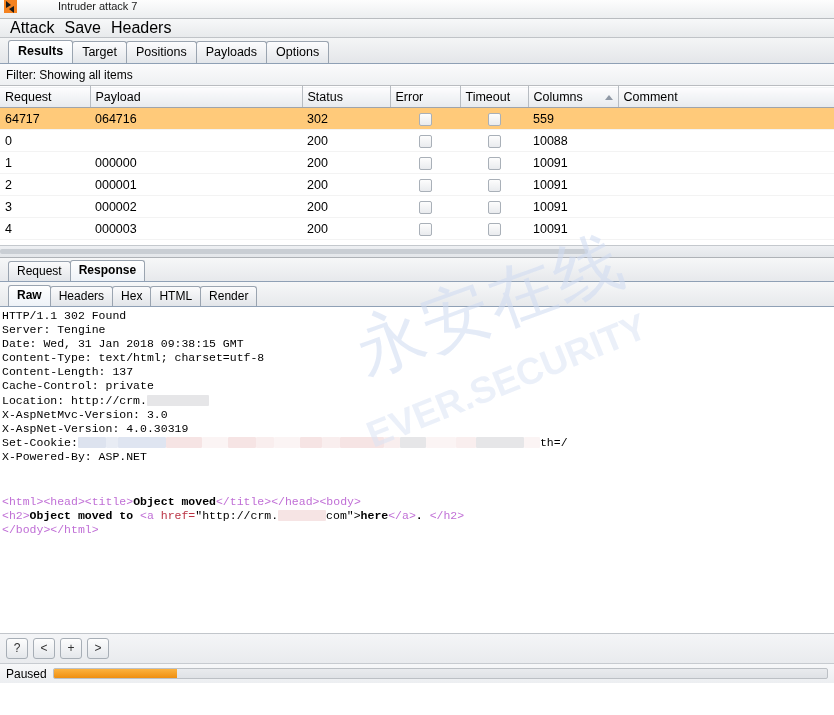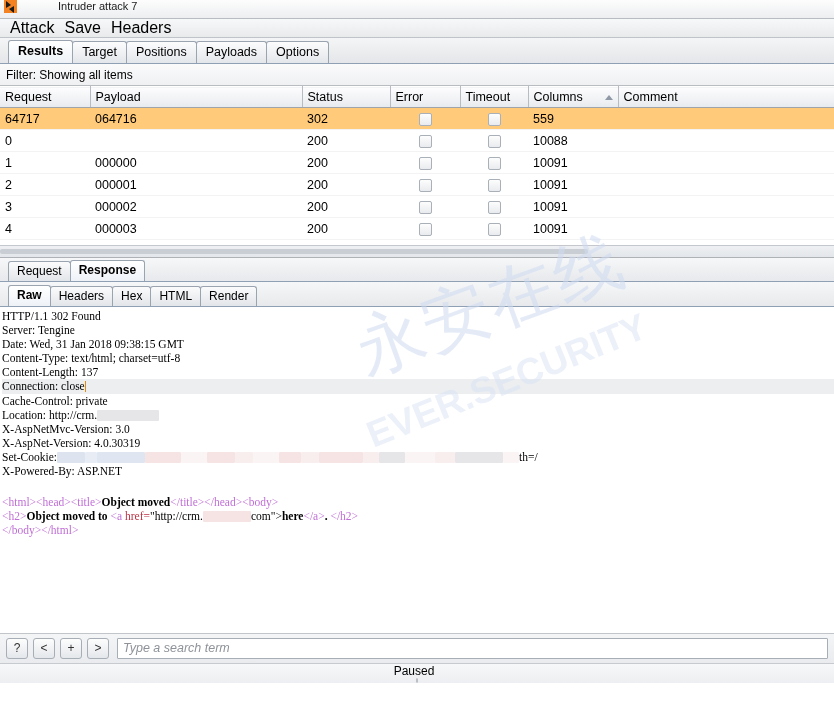--- a/index.html
+++ b/index.html
@@ -233,21 +233,21 @@
 
   
   .viewer {
     height: 326px;
     background: #fff;
     overflow: hidden;
     position: relative;
     box-sizing: border-box;
   }
   .rawtext {
-    font-family: Liberation Serif, serif;
+    font-family: Liberation Mono, monospace;
     font-size: 11.5px;
     line-height: 14.1px;
     padding: 2px 0 0 2px;
     white-space: pre;
     position: relative;
   }
   .hl-line {
     background: #eceef0;
     display: block;
     width: 100%;
@@ -349,21 +349,20 @@
 
   
   .statusbar {
     height: 20px;
     background: linear-gradient(#f7f8f9, #eceef1);
     border-top: 1px solid #c7cbd0;
     display: flex;
     align-items: center;
     padding: 0 6px;
     box-sizing: border-box;
-    flex-direction: column;
   }
   .status-label { font-size: 12px; margin-right: 6px; }
   .progress {
     flex: 1;
     height: 11px;
     background: linear-gradient(#e9ebee, #dfe2e6);
     border: 1px solid #bcc0c5;
     border-radius: 2px;
     overflow: hidden;
     box-sizing: border-box;
@@ -507,21 +506,21 @@
   <div class="subtab">HTML</div>
   <div class="subtab">Render</div>
 </div>
 
 <div class="viewer">
   <div class="rawtext"><span>HTTP/1.1 302 Found</span>
 <span>Server: Tengine</span>
 <span>Date: Wed, 31 Jan 2018 09:38:15 GMT</span>
 <span>Content-Type: text/html; charset=utf-8</span>
 <span>Content-Length: 137</span>
-<span class="hl-line"><span>Connection: close</span><span class="caret"></span></span><span>Cache-Control: private</span>
+<span>Cache-Control: private</span>
 <span>Location: http://crm.</span><span class="redact r-grey" style="width:62px"></span>
 <span>X-AspNetMvc-Version: 3.0</span>
 <span>X-AspNet-Version: 4.0.30319</span>
 <span>Set-Cookie:</span><span class="redact r-blue" style="width:28px"></span><span class="redact r-blue" style="width:12px;background:#e8ecf4"></span><span class="redact r-blue" style="width:48px;background:#dfe5f1"></span><span class="redact r-pink" style="width:36px"></span><span class="redact r-pinkl" style="width:26px"></span><span class="redact r-pink" style="width:28px"></span><span class="redact r-pink2" style="width:18px"></span><span class="redact r-pinkl" style="width:26px"></span><span class="redact r-pink" style="width:22px"></span><span class="redact r-pink2" style="width:18px"></span><span class="redact r-pink" style="width:44px"></span><span class="redact r-pink2" style="width:16px"></span><span class="redact r-grey" style="width:26px"></span><span class="redact r-pinkl" style="width:30px"></span><span class="redact r-pink2" style="width:20px"></span><span class="redact r-grey" style="width:48px"></span><span class="redact r-pinkl" style="width:16px"></span><span>th=/</span>
 <span>X-Powered-By: ASP.NET</span>
 
 </div>
   <div class="rawtext" style="position:absolute;top:186px;left:0;"><span class="tag">&lt;html&gt;&lt;head&gt;&lt;title&gt;</span><span class="bold">Object moved</span><span class="tag">&lt;/title&gt;&lt;/head&gt;&lt;body&gt;</span>
 <span class="tag">&lt;h2&gt;</span><span class="bold">Object moved to </span><span class="tag">&lt;a </span><span class="attr">href=</span><span>"http://crm.</span><span class="redact r-pink" style="width:48px"></span><span>com"&gt;</span><span class="bold">here</span><span class="tag">&lt;/a&gt;</span><span class="bold">. </span><span class="tag">&lt;/h2&gt;</span>
 <span class="tag">&lt;/body&gt;&lt;/html&gt;</span></div>
@@ -530,21 +529,20 @@
 <div class="watermark">
   <div class="wm-cn">永安在线</div>
   <div class="wm-en">EVER.SECURITY</div>
 </div>
 
 <div class="searchbar">
   <div class="sq-btn">?</div>
   <div class="sq-btn">&lt;</div>
   <div class="sq-btn">+</div>
   <div class="sq-btn">&gt;</div>
-  <div class="search-input">Type a search term</div>
 </div>
 
 <div class="statusbar">
   <div class="status-label">Paused</div>
   <div class="progress">
     <div class="bar" style="width: 16%;"></div>
   </div>
 </div>
 
 </body></html>

